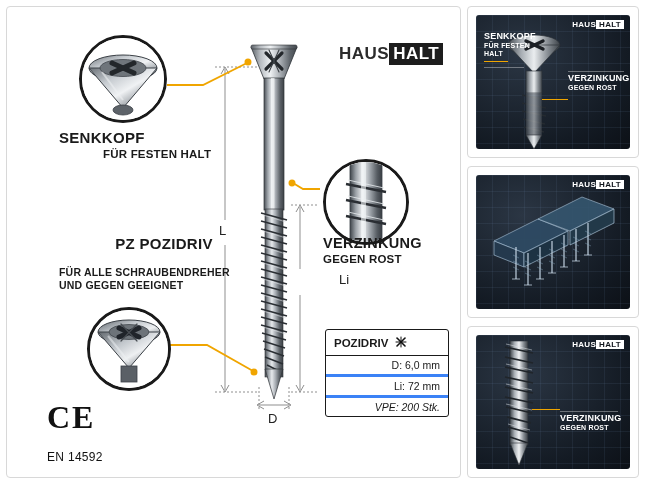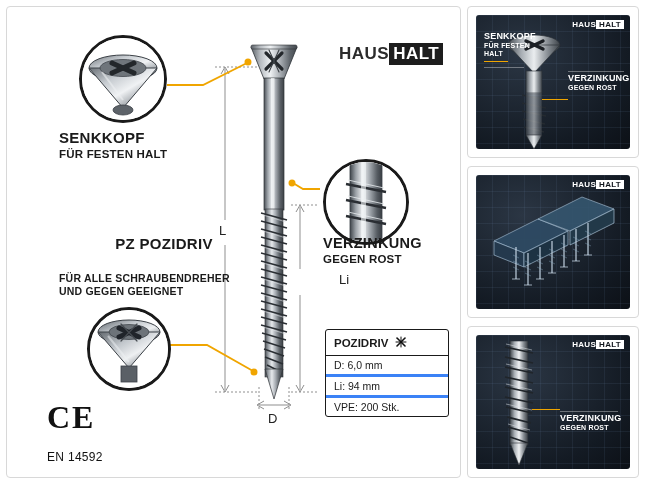--- a/index.html
+++ b/index.html
@@ -76,25 +76,25 @@
     color: #1a1a1a;
     letter-spacing: .3px;
   }
   .label-sub {
     font-weight: bold;
     color: #1a1a1a;
     letter-spacing: .2px;
   }
   #txt-senkkopf { left: 52px; top: 122px; width: 190px; }
   #txt-senkkopf .label-title { font-size: 15px; }
-  #txt-senkkopf .label-sub { font-size: 11.5px; margin-top: 2px; }
+  #txt-senkkopf .label-sub { font-size: 11.5px; margin-top: 2px; margin-left: 44px; }
 
   #txt-pozidriv { left: 52px; top: 228px; width: 210px; }
   #txt-pozidriv .label-title { font-size: 15px; text-align: center; }
-  #txt-pozidriv .label-sub { font-size: 10.5px; margin-top: 20px; line-height: 1.25; }
+  #txt-pozidriv .label-sub { font-size: 10.5px; margin-top: 14px; line-height: 1.25; }
 
   #txt-verzinkung { left: 316px; top: 228px; width: 140px; text-align: left; }
   #txt-verzinkung .label-title { font-size: 14.5px; }
   #txt-verzinkung .label-sub { font-size: 11.5px; margin-top: 2px; }
   .dim-label {
     position: absolute;
     font-size: 13px;
     color: #222;
     font-weight: normal;
   }
@@ -103,38 +103,39 @@
   .spec-table {
     position: absolute;
     left: 318px;
     top: 322px;
     width: 124px;
     border: 1.5px solid #1a1a1a;
     border-radius: 3px;
     background: #fff;
     box-sizing: border-box;
     overflow: hidden;
+    text-align: right;
   }
   .spec-head {
     display: flex;
     align-items: center;
     gap: 6px;
     padding: 5px 8px 4px 8px;
     font-weight: bold;
     font-size: 11.5px;
     color: #1a1a1a;
     border-bottom: 1.5px solid #1a1a1a;
   }
   .spec-row {
     padding: 3px 8px;
     font-size: 10.5px;
     color: #1a1a1a;
     border-bottom: 3px solid #3b82f6;
   }
-  .spec-row:last-child { border-bottom: none; }
+  .spec-row:last-child { border-bottom: none; font-style: italic; }
 
   
   .ce-block { position: absolute; left: 40px; top: 392px; }
   .ce-mark {
     font-size: 32px;
     font-weight: bold;
     letter-spacing: 2px;
     color: #111;
     font-family: "Liberation Serif", serif;
   }
@@ -452,21 +453,21 @@
               <line x1="11" y1="3" x2="3" y2="11"></line>
             </g>
             <g stroke="#111" stroke-width="1" stroke-linecap="round">
               <line x1="7" y1="2" x2="7" y2="12"></line>
               <line x1="2" y1="7" x2="12" y2="7"></line>
             </g>
           </svg>
         </span>
       </div>
       <div class="spec-row">D: 6,0 mm</div>
-      <div class="spec-row">Li: 94 mm</div>
+      <div class="spec-row">Li: 72 mm</div>
       <div class="spec-row">VPE: 200 Stk.</div>
     </div>
 
     <div class="ce-block">
       <div class="ce-mark">CE</div>
       <div class="ce-norm">EN 14592</div>
     </div>
   </div>
 
   <div class="side-panel" id="panel-1">

